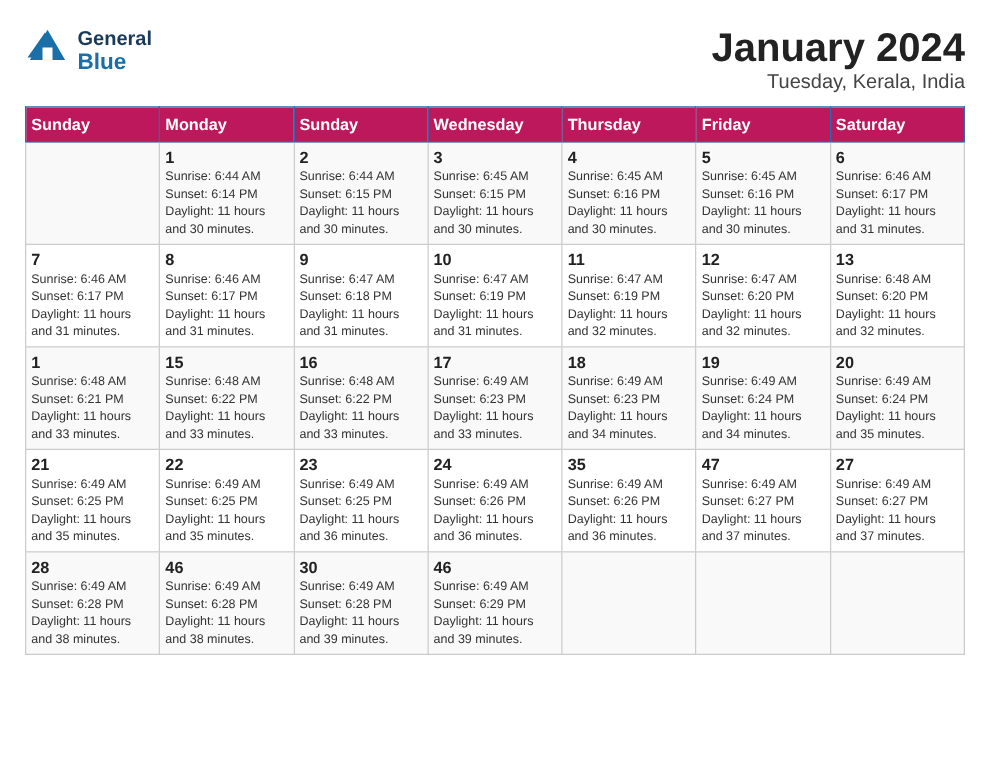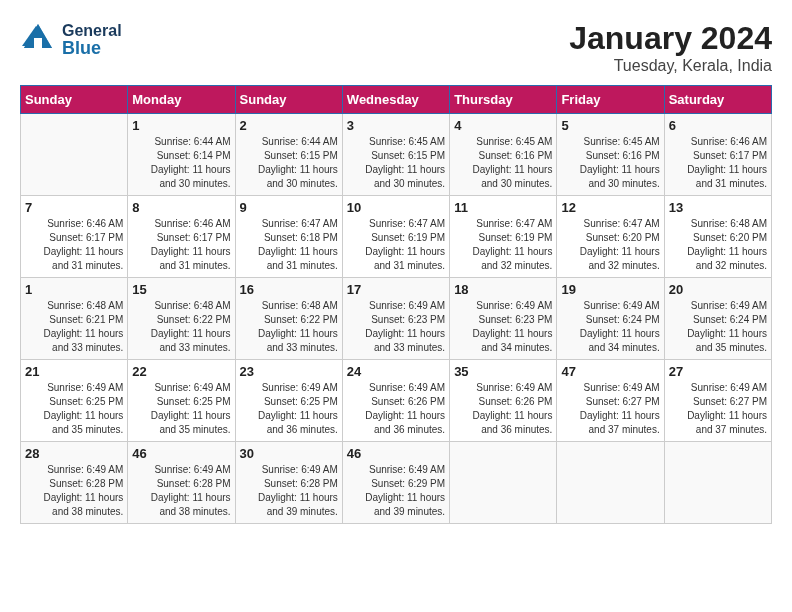--- a/index.html
+++ b/index.html
@@ -58,21 +58,20 @@
       font-size: 13px;
       font-weight: bold;
       color: #222;
       display: block;
       margin-bottom: 2px;
     }
     .day-detail {
       font-size: 10px;
       color: #333;
       line-height: 1.4;
-      text-align: right;
     }
     .logo-wrapper {
       display: flex;
       align-items: center;
     }
     .logo-name {
       line-height: 1;
     }
     .logo-general {
       font-size: 16px;

